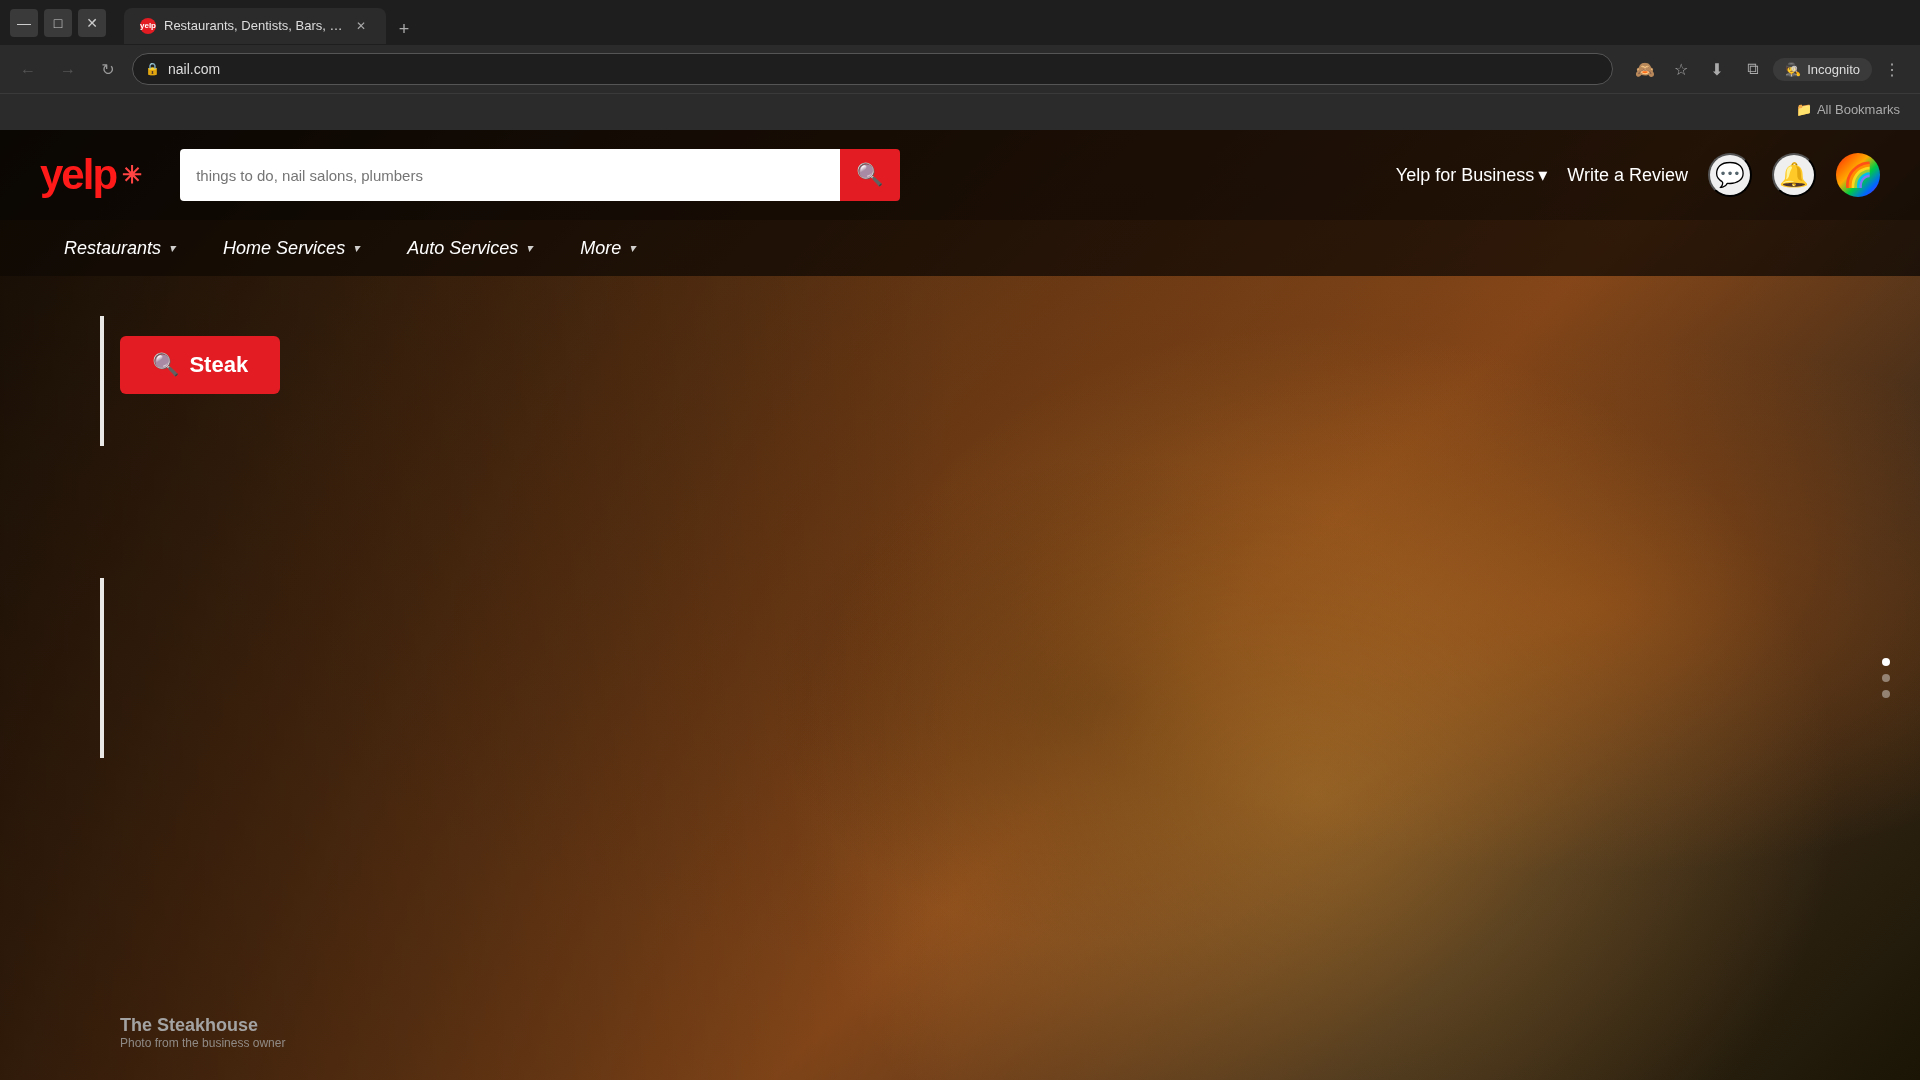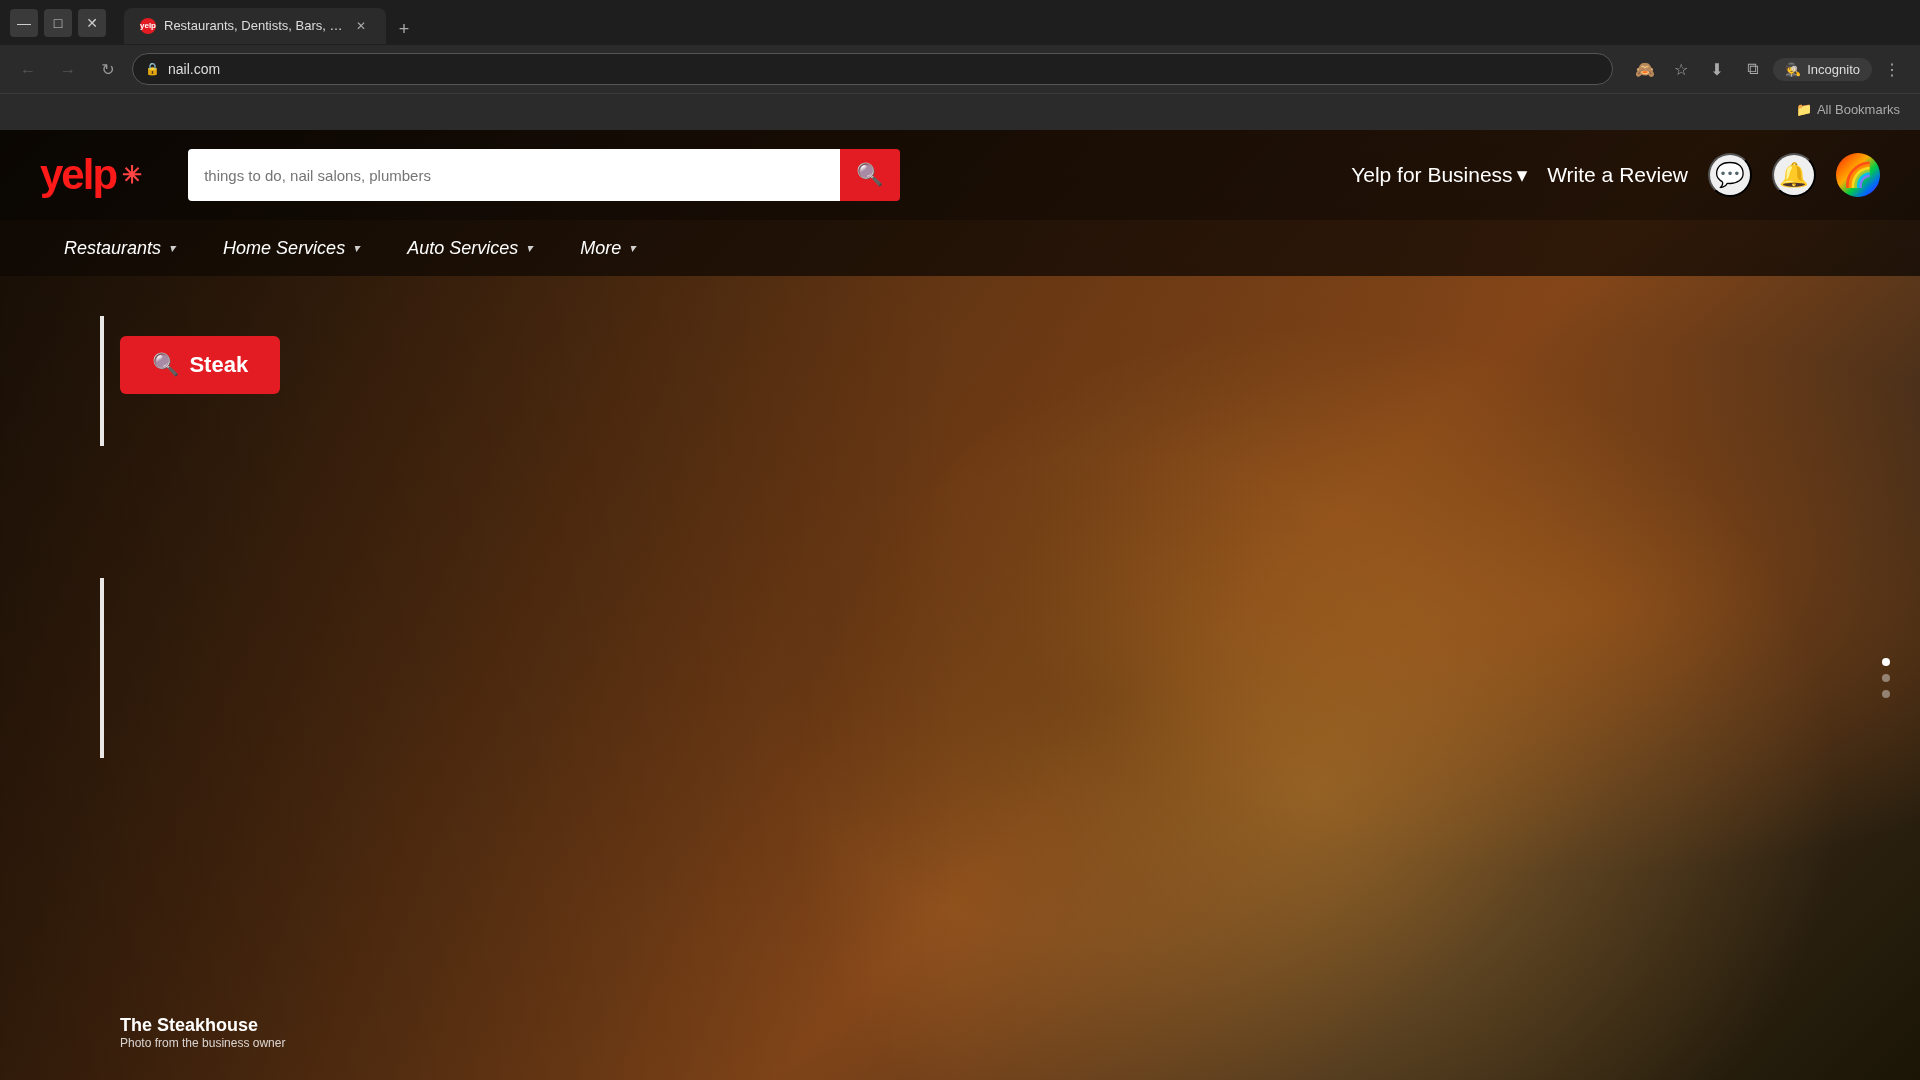--- a/index.html
+++ b/index.html
@@ -223,21 +223,20 @@
     }
     .search-field {
       flex: 1;
       background: white;
       border: none;
       padding: 0 16px;
       font-size: 15px;
       color: #333;
       border-radius: 4px 0 0 4px;
       outline: none;
-      margin-left: 8px;
     }
     .location-field {
       width: 280px;
       background: white;
       border: none;
       border-left: 1px solid #ddd;
       padding: 0 16px;
       font-size: 15px;
       color: #333;
       outline: none;
@@ -257,21 +256,21 @@
 
     .header-actions {
       display: flex;
       align-items: center;
       gap: 20px;
       margin-left: auto;
     }
     .header-link {
       color: white;
       text-decoration: none;
-      font-size: 21px;
+      font-size: 18px;
       cursor: pointer;
       display: flex;
       align-items: center;
       gap: 4px;
       white-space: nowrap;
     }
     .header-icon-btn {
       color: white;
       font-size: 24px;
       cursor: pointer;
@@ -394,21 +393,21 @@
       display: inline-flex;
       align-items: center;
       gap: 10px;
       width: fit-content;
     }
 
     .hero-caption {
       position: absolute;
       bottom: 30px;
       left: 120px;
-      color: #ffffff;
+      color: #a3a3a3;
     }
     .hero-caption-title {
       font-size: 18px;
       font-weight: 600;
     }
     .hero-caption-sub {
       font-size: 12px;
       opacity: 0.8;
     }
 

